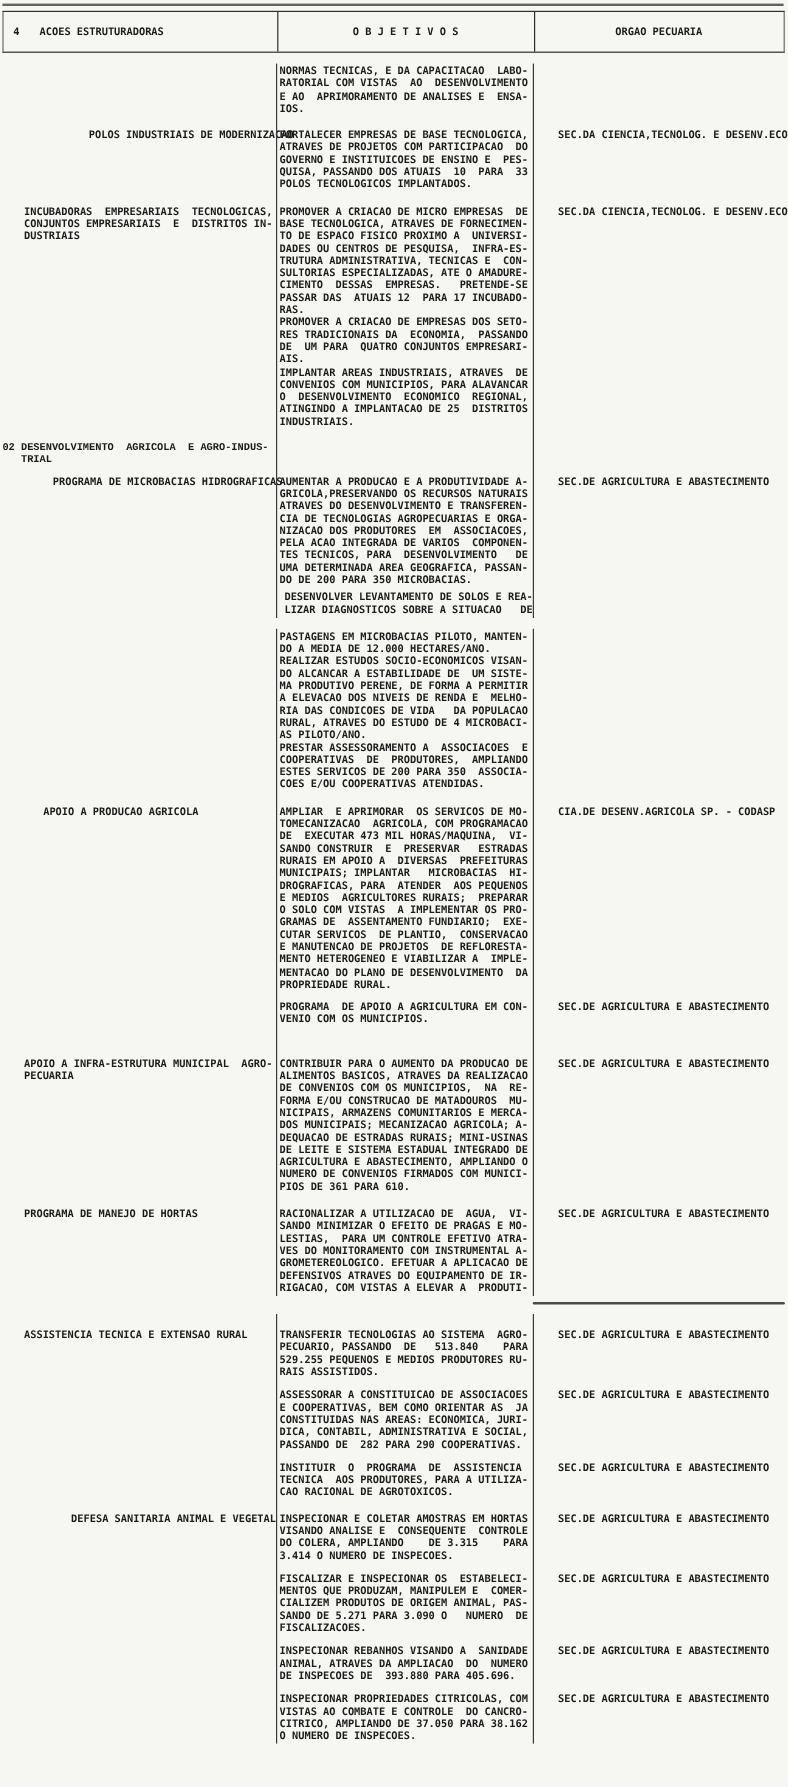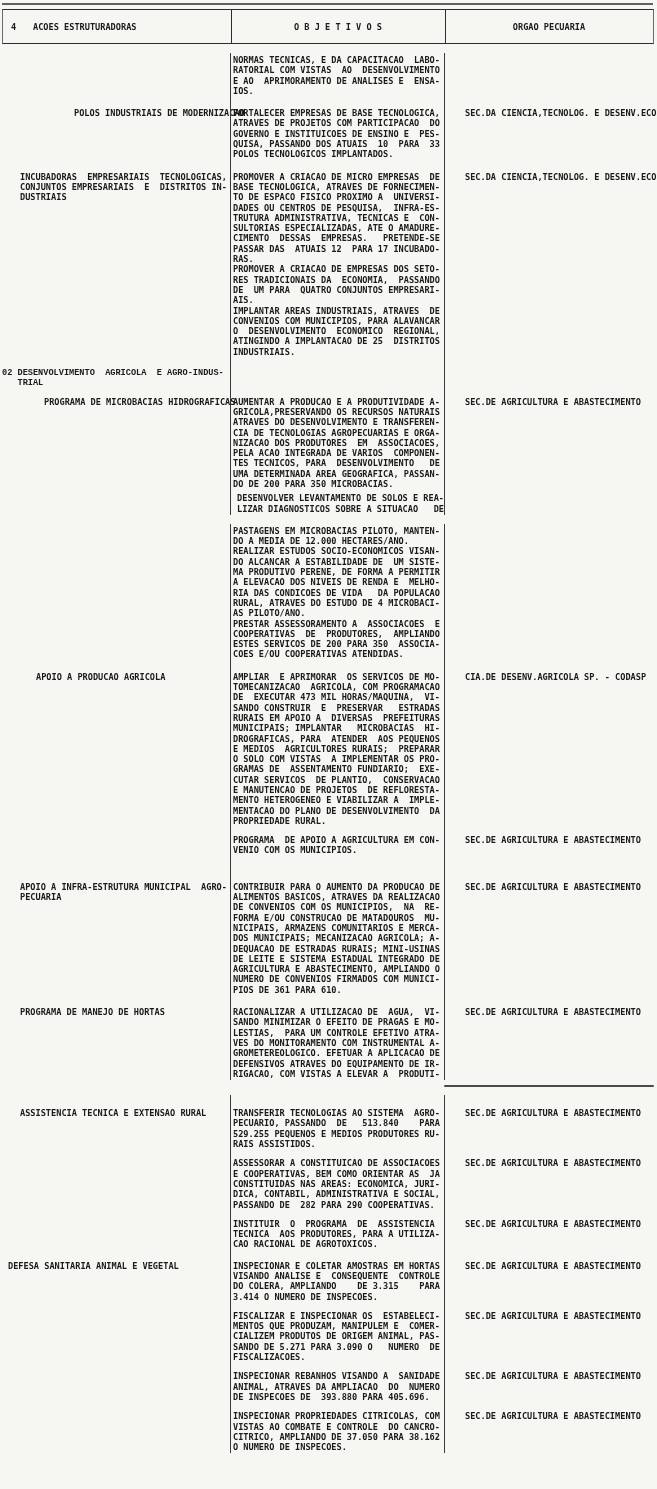--- a/index.html
+++ b/index.html
@@ -318,21 +318,21 @@
 CAO RACIONAL DE AGROTOXICOS.</p>
             </div>
             <div class="c3">
               <p>SEC.DE AGRICULTURA E ABASTECIMENTO</p>
             </div>
           </div>
         </div>
         <div class="group" style="margin-top: 11px;">
           <div class="entry">
             <div class="c1">
-              <p style="padding-left: 8px;">DEFESA SANITARIA ANIMAL E VEGETAL</p>
+              <p style="padding-left: 20px; text-align: right;">DEFESA SANITARIA ANIMAL E VEGETAL</p>
             </div>
             <div class="c2">
               <p>INSPECIONAR E COLETAR AMOSTRAS EM HORTAS
 VISANDO ANALISE E  CONSEQUENTE  CONTROLE
 DO COLERA, AMPLIANDO    DE 3.315    PARA
 3.414 O NUMERO DE INSPECOES.</p>
             </div>
             <div class="c3">
               <p>SEC.DE AGRICULTURA E ABASTECIMENTO</p>
             </div>

